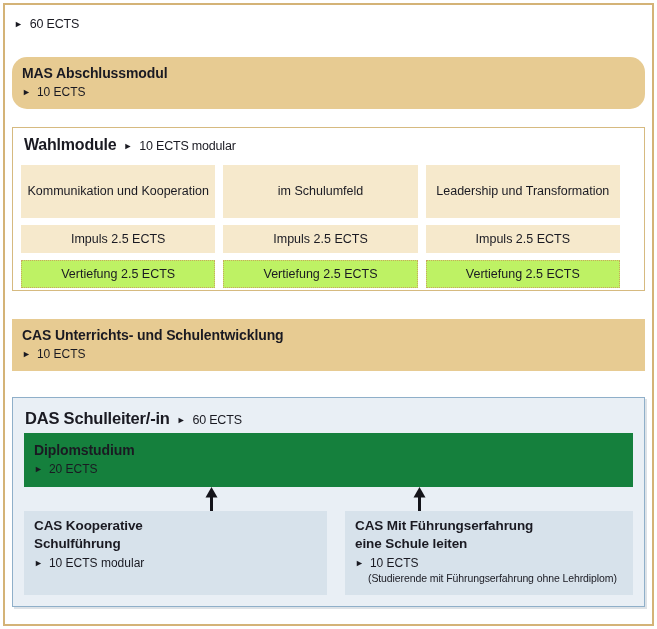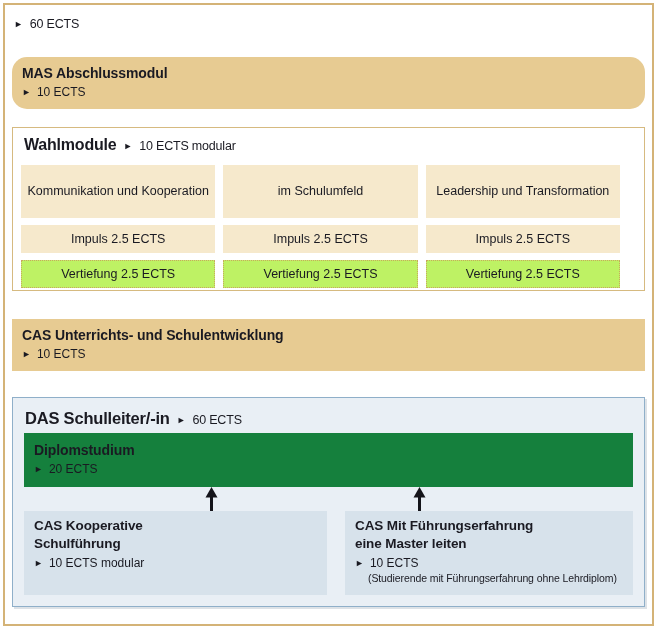--- a/index.html
+++ b/index.html
@@ -198,21 +198,21 @@
         </div>
         <div class="ects-line">
           <span class="marker">►</span>
           <span>10 ECTS modular</span>
         </div>
       </div>
 
       <div class="path-box">
         <div class="path-title">
           <div>CAS Mit Führungserfahrung</div>
-          <div>eine Master leiten</div>
+          <div>eine Schule leiten</div>
         </div>
         <div class="ects-line">
           <span class="marker">►</span>
           <span>10 ECTS</span>
         </div>
         <div class="path-note">(Studierende mit Führungserfahrung ohne Lehrdiplom)</div>
       </div>
     </div>
   </div>
 

